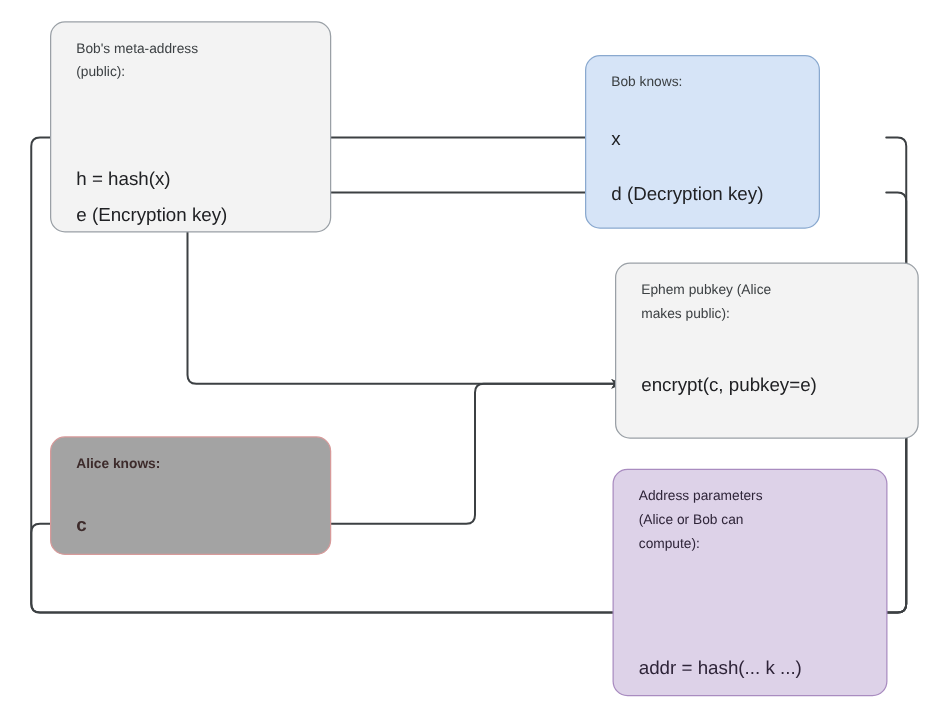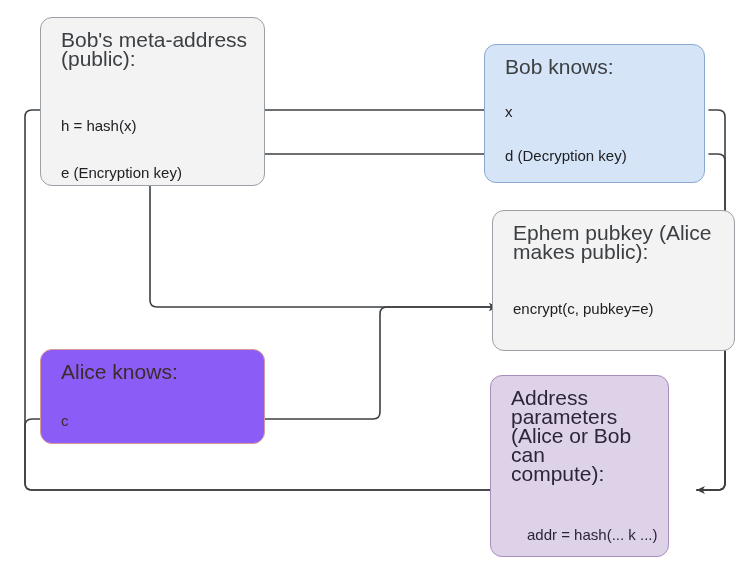--- a/index.html
+++ b/index.html
@@ -29,43 +29,44 @@
   .node {
     position: absolute;
     box-sizing: border-box;
     border-radius: 12px;
     border: 1px solid #9aa0a6;
     padding: 12px 14px 12px 20px;
     display: flex;
     flex-direction: column;
   }
   .node .title {
-    font-size: 21px;
+    font-size: 11px;
     line-height: 19px;
     color: #3c4043;
     white-space: pre-line;
   }
   .node .row {
     font-size: 15px;
     line-height: 19px;
     color: #202124;
     position: absolute;
     left: 20px;
   }
   .node-gray {
     background: #f3f3f3;
     border-color: #9aa0a6;
   }
   .node-blue {
     background: #d6e4f7;
     border-color: #8aa9cf;
   }
   .node-pink {
-    background: #8b5cf6;
+    background: #a3a3a3;
     border-color: #d79a9a;
+    font-weight: bold;
   }
   .node-purple {
     background: #ddd2e8;
     border-color: #a98cc0;
   }
   .node-pink .title, .node-pink .row { color: #3d2b2b; }
   .node-purple .title, .node-purple .row { color: #2e2438; }
 </style>
 </head>
 <body>
@@ -97,41 +98,41 @@
 
       <path d="M 709,154 L 718,154 Q 725,154 725,161 L 725,483 Q 725,490 718,490 L 697,490"></path>
 
       <path d="M 705,307 L 718,307 Q 725,307 725,314 L 725,483 Q 725,490 718,490 L 697,490"></path>
     </g>
   </svg>
 
   <div class="node node-gray" style="left:40px; top:17px; width:225px; height:169px;">
     <div class="title">Bob's meta-address
 (public):</div>
-    <div class="row" style="top:98px;">h = hash(x)</div>
+    <div class="row" style="top:116px;">h = hash(x)</div>
     <div class="row" style="top:145px;">e (Encryption key)</div>
   </div>
 
-  <div class="node node-blue" style="left:484px; top:44px; width:221px; height:139px;">
+  <div class="node node-blue" style="left:468px; top:44px; width:188px; height:139px;">
     <div class="title">Bob knows:</div>
     <div class="row" style="top:57px;">x</div>
     <div class="row" style="top:101px;text-align:right;">d (Decryption key)</div>
   </div>
 
   <div class="node node-gray" style="left:492px; top:210px; width:243px; height:141px;">
     <div class="title">Ephem pubkey (Alice
 makes public):</div>
     <div class="row" style="top:88px;">encrypt(c, pubkey=e)</div>
   </div>
 
   <div class="node node-pink" style="left:40px; top:349px; width:225px; height:95px;">
     <div class="title">Alice knows:</div>
     <div class="row" style="top:61px;">c</div>
   </div>
 
-  <div class="node node-purple" style="left:490px; top:375px; width:179px; height:182px;">
+  <div class="node node-purple" style="left:490px; top:375px; width:220px; height:182px;">
     <div class="title">Address parameters
 (Alice or Bob can
 compute):</div>
-    <div class="row" style="top:149px;margin-left:16px;">addr = hash(... k ...)</div>
+    <div class="row" style="top:149px;">addr = hash(... k ...)</div>
   </div>
 
 </div>
 
 </body></html>

